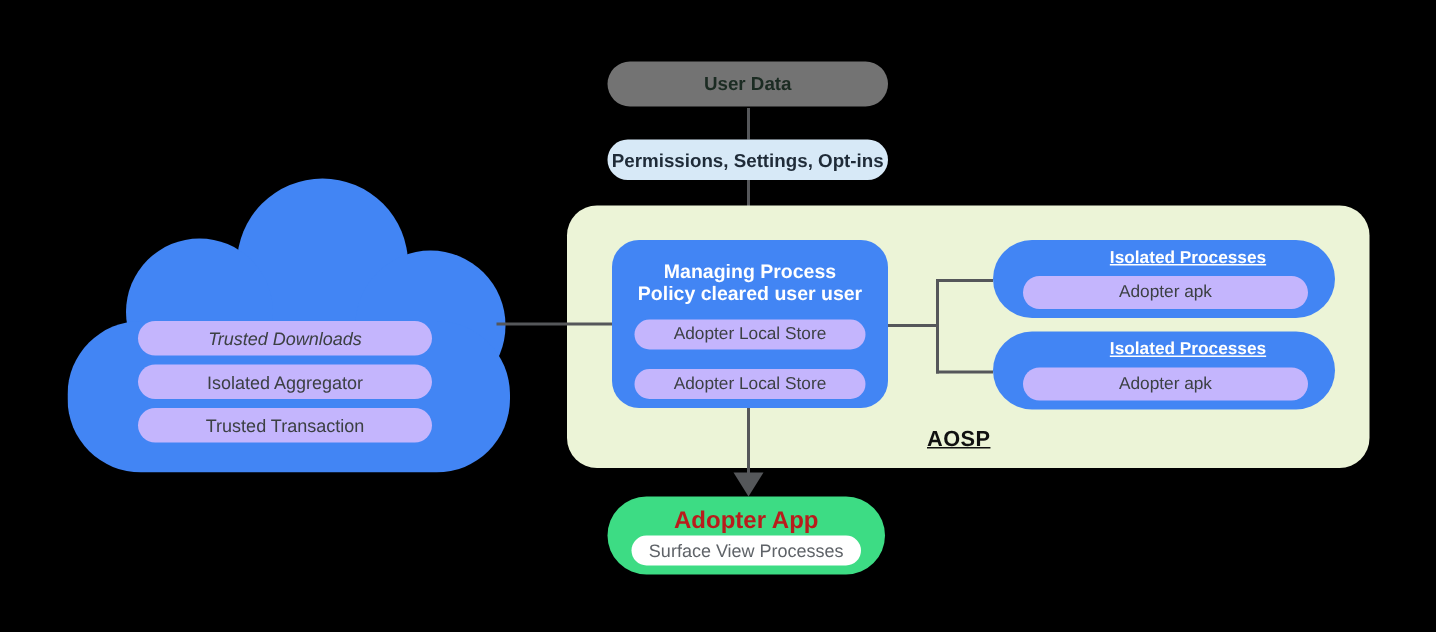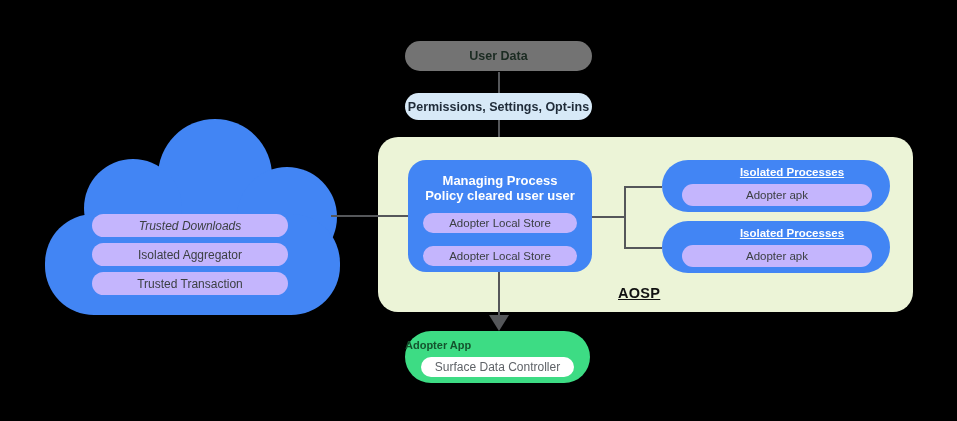--- a/index.html
+++ b/index.html
@@ -111,17 +111,17 @@
   <div class="abs capsule-title" style="top:6px;">Isolated Processes</div>
   <div class="abs pill white-pill" style="left:20px;top:24px;width:190px;height:22px;">
     <span>Adopter apk</span>
   </div>
 </div>
 
 <div class="abs line" style="left:498px;top:272px;width:2px;height:44px;"></div>
 <div class="abs arrow-down" style="left:489px;top:315px;"></div>
 
 <div class="abs capsule" style="left:405px;top:331px;width:185px;height:52px;background:#3ddc84;">
-  <div class="abs" style="left:0;top:8px;width:100%;font-weight:bold;font-size:11px;color:#14532d;">Adopter App</div>
+  <div class="abs" style="left:0;top:8px;width:100%;text-align:center;font-weight:bold;font-size:16px;color:#b91c1c;">Adopter App</div>
   <div class="abs pill" style="left:16px;top:26px;width:153px;height:20px;background:#fff;color:#5f6368;font-size:12px;">
-    <span>Surface Data Controller</span>
+    <span>Surface View Processes</span>
   </div>
 </div>
 
 </body></html>

